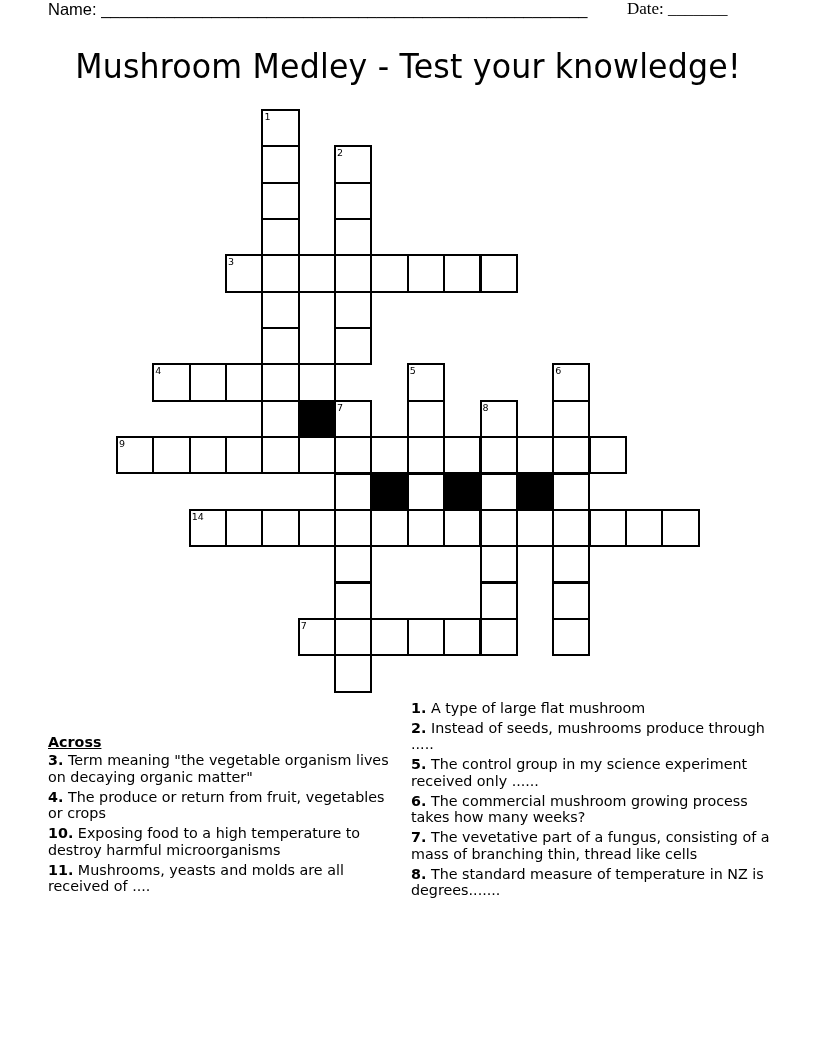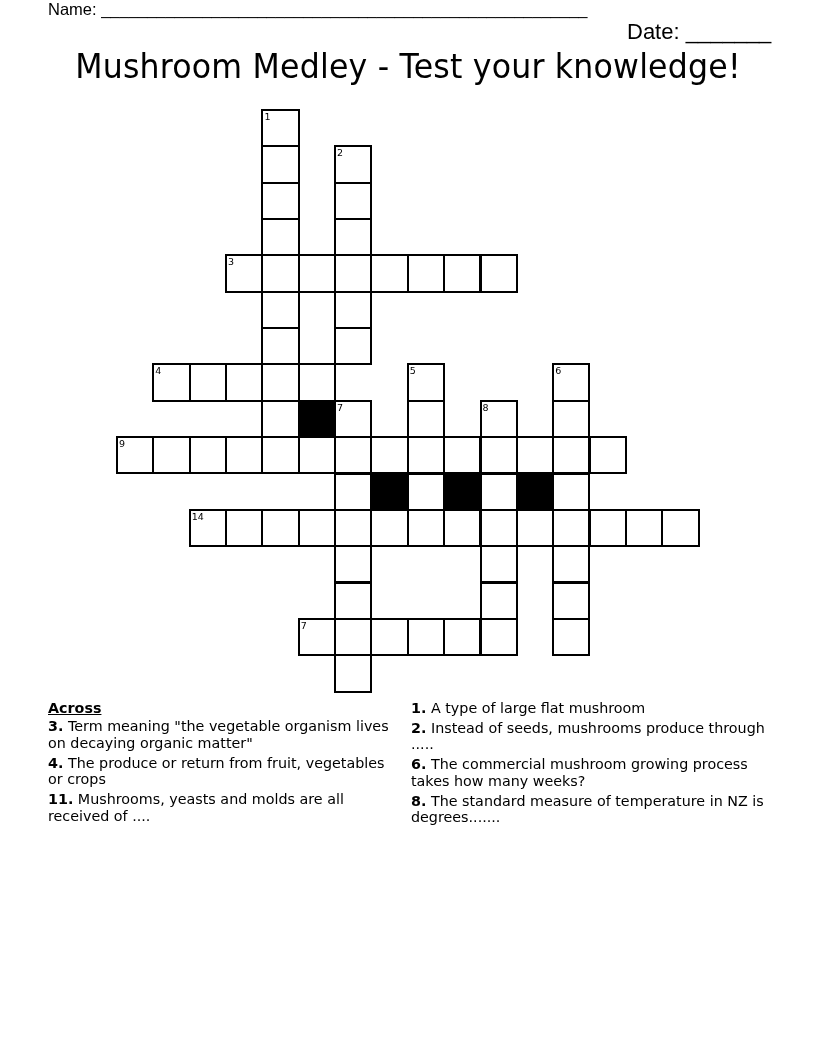--- a/index.html
+++ b/index.html
@@ -1,27 +1,27 @@
 <!DOCTYPE html>
 <html><head>
   <meta charset="utf-8">
   <style>
     html, body { margin: 0; padding: 0; background: #ffffff; }
     body { width: 816px; height: 1056px; position: relative; overflow: hidden; font-family: "DejaVu Sans", sans-serif; color: #000; }
     .header-line { position: absolute; top: 0; left: 48px; font-family: "Liberation Sans", sans-serif; font-size: 16.5px; line-height: 18px; white-space: pre; }
-    .header-date { position: absolute; top: 0; left: 627px; font-family: Liberation Sans, sans-serif; font-size: 22px; line-height: 18px; white-space: pre; margin-top: 23px; }
+    .header-date { position: absolute; top: 0; left: 627px; font-family: Liberation Serif, serif; font-size: 17px; line-height: 18px; white-space: pre; }
     .title { position: absolute; top: 44px; left: 0; width: 816px; text-align: center; font-family: "DejaVu Sans", sans-serif; font-size: 34px; line-height: 44px; letter-spacing: 0.2px; transform: scaleX(0.93); transform-origin: 408px 0; }
     #grid { position: absolute; left: 0; top: 0; width: 816px; height: 700px; }
     .cell { position: absolute; box-sizing: border-box; width: 38.3px; height: 38.3px; border: 2px solid #000; background: #fff; }
     .cell.black { background: #000; }
     .cell .num { position: absolute; left: 1px; top: 0px; font-family: "DejaVu Sans", sans-serif; font-size: 9.5px; line-height: 11px; color: #000; }
     .clues { position: absolute; top: 700px; font-family: "DejaVu Sans", sans-serif; font-size: 14.3px; line-height: 16.4px; }
     .clues.across { left: 48px; width: 350px; }
     .clues.down { left: 411px; width: 360px; }
-    .clue-heading { font-weight: bold; text-decoration: underline; margin-bottom: 2px; display: block; }
+    .clue-heading { font-weight: bold; text-decoration: underline; margin-bottom: 2px; display: block; margin-top: 34px; }
     .clue { margin-bottom: 3.6px; }
     .clue .cnum { font-weight: bold; }
   </style>
 </head>
 <body>
 
 <div class="header-line"><span>Name: </span><span>_____________________________________________________</span></div>
 <div class="header-date"><span>Date: </span><span>_______</span></div>
 
 <div class="title">Mushroom Medley - Test your knowledge!</div>
@@ -129,21 +129,24 @@
     <div class="cell" style="left: 443.15px; top: 617.9px;"></div>
     <div class="cell" style="left: 479.5px; top: 617.9px;"></div>
     <div class="cell" style="left: 552.2px; top: 617.9px;"></div>
     <div class="cell" style="left: 334.1px; top: 654.25px;"></div>
   </div>
 
 <div class="clues across">
   <span class="clue-heading">Across</span>
   <div class="clue"><span class="cnum">3.</span><span> Term meaning "the vegetable organism lives on decaying organic matter"</span></div>
   <div class="clue"><span class="cnum">4.</span><span> The produce or return from fruit, vegetables or crops</span></div>
+  <div class="clue"><span class="cnum">10.</span><span> Exposing food to a high temperature to destroy harmful microorganisms</span></div>
   <div class="clue"><span class="cnum">11.</span><span> Mushrooms, yeasts and molds are all received of ....</span></div>
 </div>
 
 <div class="clues down">
   <div class="clue"><span class="cnum">1.</span><span> A type of large flat mushroom</span></div>
   <div class="clue"><span class="cnum">2.</span><span> Instead of seeds, mushrooms produce through .....</span></div>
+  <div class="clue"><span class="cnum">5.</span><span> The control group in my science experiment received only ......</span></div>
   <div class="clue"><span class="cnum">6.</span><span> The commercial mushroom growing process takes how many weeks?</span></div>
+  <div class="clue"><span class="cnum">7.</span><span> The vevetative part of a fungus, consisting of a mass of branching thin, thread like cells</span></div>
   <div class="clue"><span class="cnum">8.</span><span> The standard measure of temperature in NZ is degrees.......</span></div>
 </div>
 
 </body></html>

